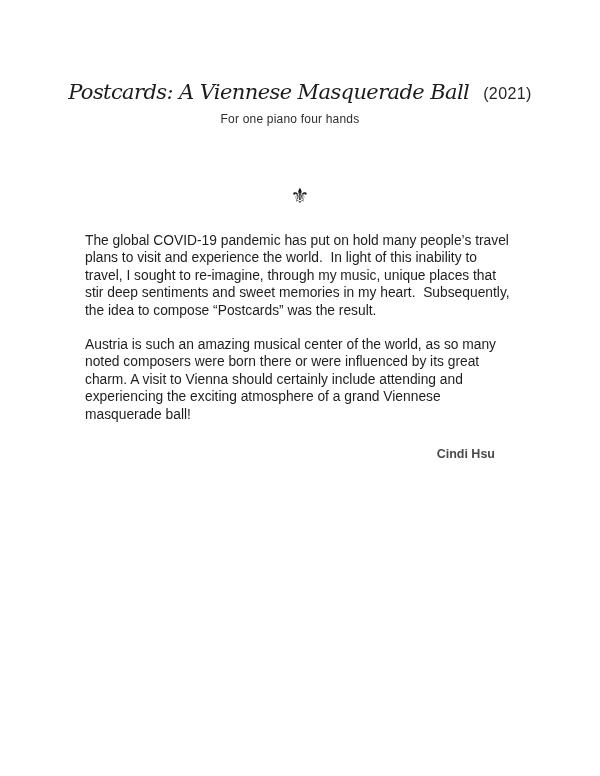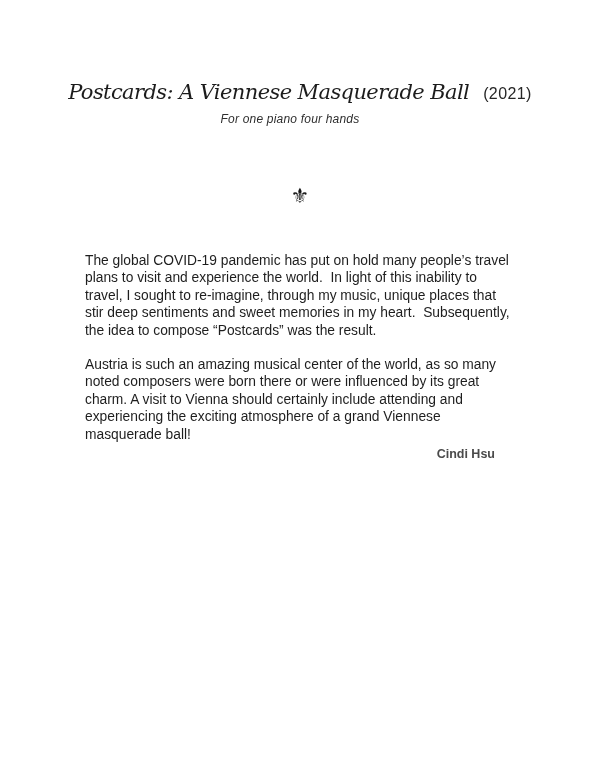--- a/index.html
+++ b/index.html
@@ -46,39 +46,38 @@
     letter-spacing: 0.4px;
     color: #262626;
     margin-left: 5px;
   }
   .subtitle {
     position: absolute;
     top: 112px;
     left: 0;
     width: 580px;
     text-align: center;
-    font-style: italic;
     font-size: 12px;
     letter-spacing: 0.2px;
     color: #2e2e2e;
   }
   .ornament {
     position: absolute;
     top: 183px;
     left: 0;
     width: 600px;
     text-align: center;
     font-family: "DejaVu Sans", sans-serif;
     font-size: 21px;
     line-height: 26px;
     color: #151515;
   }
   .body-text {
     position: absolute;
-    top: 252px;
+    top: 232px;
     left: 85px;
     width: 440px;
   }
   .para {
     margin: 0 0 17px 0;
     font-size: 13.8px;
     line-height: 17.4px;
     color: #1e1e1e;
     white-space: pre-wrap;
   }

